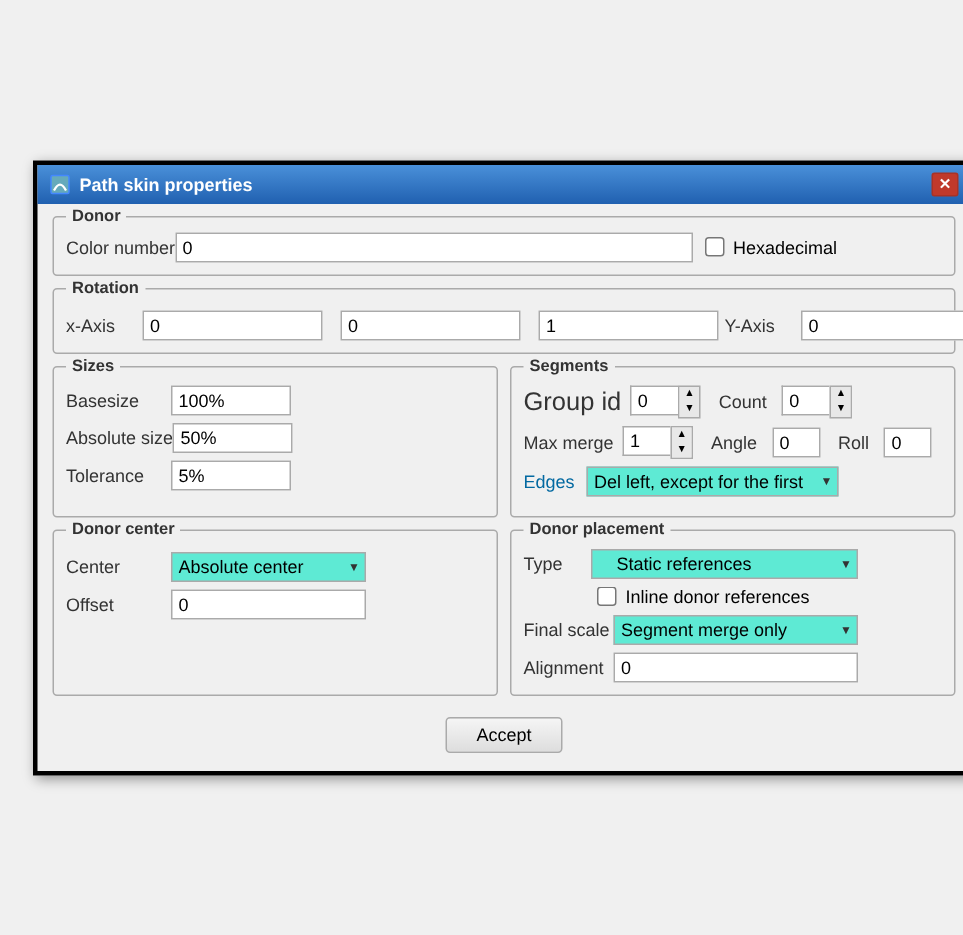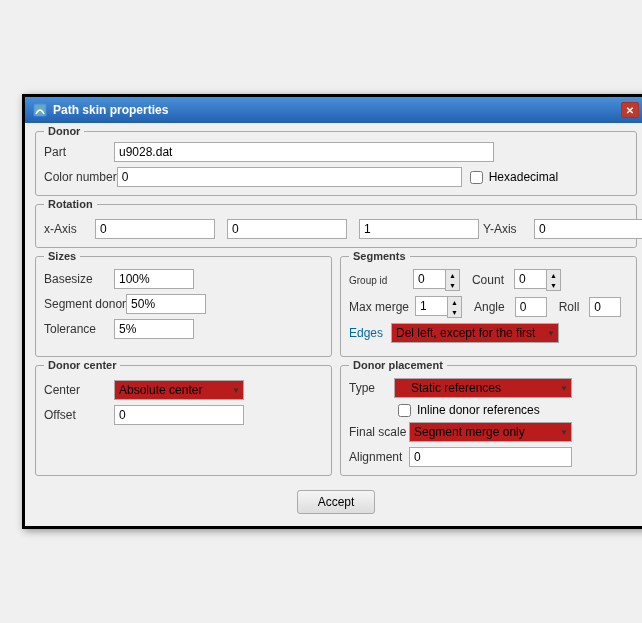--- a/index.html
+++ b/index.html
@@ -141,21 +141,21 @@
       border: none;
       background: #e8e8e8;
       padding: 0 3px;
       font-size: 7px;
       height: 10px;
       cursor: pointer;
       line-height: 1;
     }
     
     .select-input {
-      background: #b91c1c;
+      background: #5eead4;
       border: 1px solid #aaa;
       padding: 2px 4px;
       font-size: 12px;
       height: 20px;
       appearance: none;
       -webkit-appearance: none;
       padding-right: 20px;
       cursor: pointer;
     }
     .select-wrapper {
@@ -215,24 +215,20 @@
     </div>
     <div class="close-btn">✕</div>
   </div>
 
   <div class="content">
 
     <div class="group-box">
       <span class="group-box-legend">Donor</span>
       <div style="margin-top:4px;">
         <div class="form-row">
-          <span class="label">Part</span>
-          <input type="text" class="input-text input-wide" value="u9028.dat" style="">
-        </div>
-        <div class="form-row">
           <span class="label">Color number</span>
           <input type="text" class="input-text" style="width: 345px;" value="0">
           <label class="checkbox-row" style="margin-left:8px;">
             <input type="checkbox" style="">
             <span>Hexadecimal</span>
           </label>
         </div>
       </div>
     </div>
 
@@ -263,36 +259,36 @@
     <div class="two-col sizes-segments-wrapper">
 
       <div class="group-box col-left">
         <span class="group-box-legend">Sizes</span>
         <div style="margin-top:6px;">
           <div class="form-row">
             <span class="label">Basesize</span>
             <input type="text" class="input-text input-sm" value="100%" style="">
           </div>
           <div class="form-row">
-            <span class="label">Segment donor</span>
+            <span class="label">Absolute size</span>
             <input type="text" class="input-text input-sm" value="50%" style="">
           </div>
           <div class="form-row">
             <span class="label">Tolerance</span>
             <input type="text" class="input-text input-sm" value="5%" style="">
           </div>
         </div>
       </div>
 
       <div class="group-box col-right">
         <span class="group-box-legend">Segments</span>
         <div style="margin-top:6px;">
 
           <div class="inline-row">
-            <span style="min-width:58px;color:#333;font-size:10px;">Group id</span>
+            <span style="min-width:58px;color:#333;font-size:17px;">Group id</span>
             <div class="spinbox">
               <input type="text" style="width: 32px;" value="0">
               <div class="spinbox-btns">
                 <button>▲</button>
                 <button>▼</button>
               </div>
             </div>
             <span style="margin-left:6px;color:#333;font-size:12px;">Count</span>
             <div class="spinbox" style="margin-left:4px;">
               <input type="text" style="width: 32px;" value="0">

